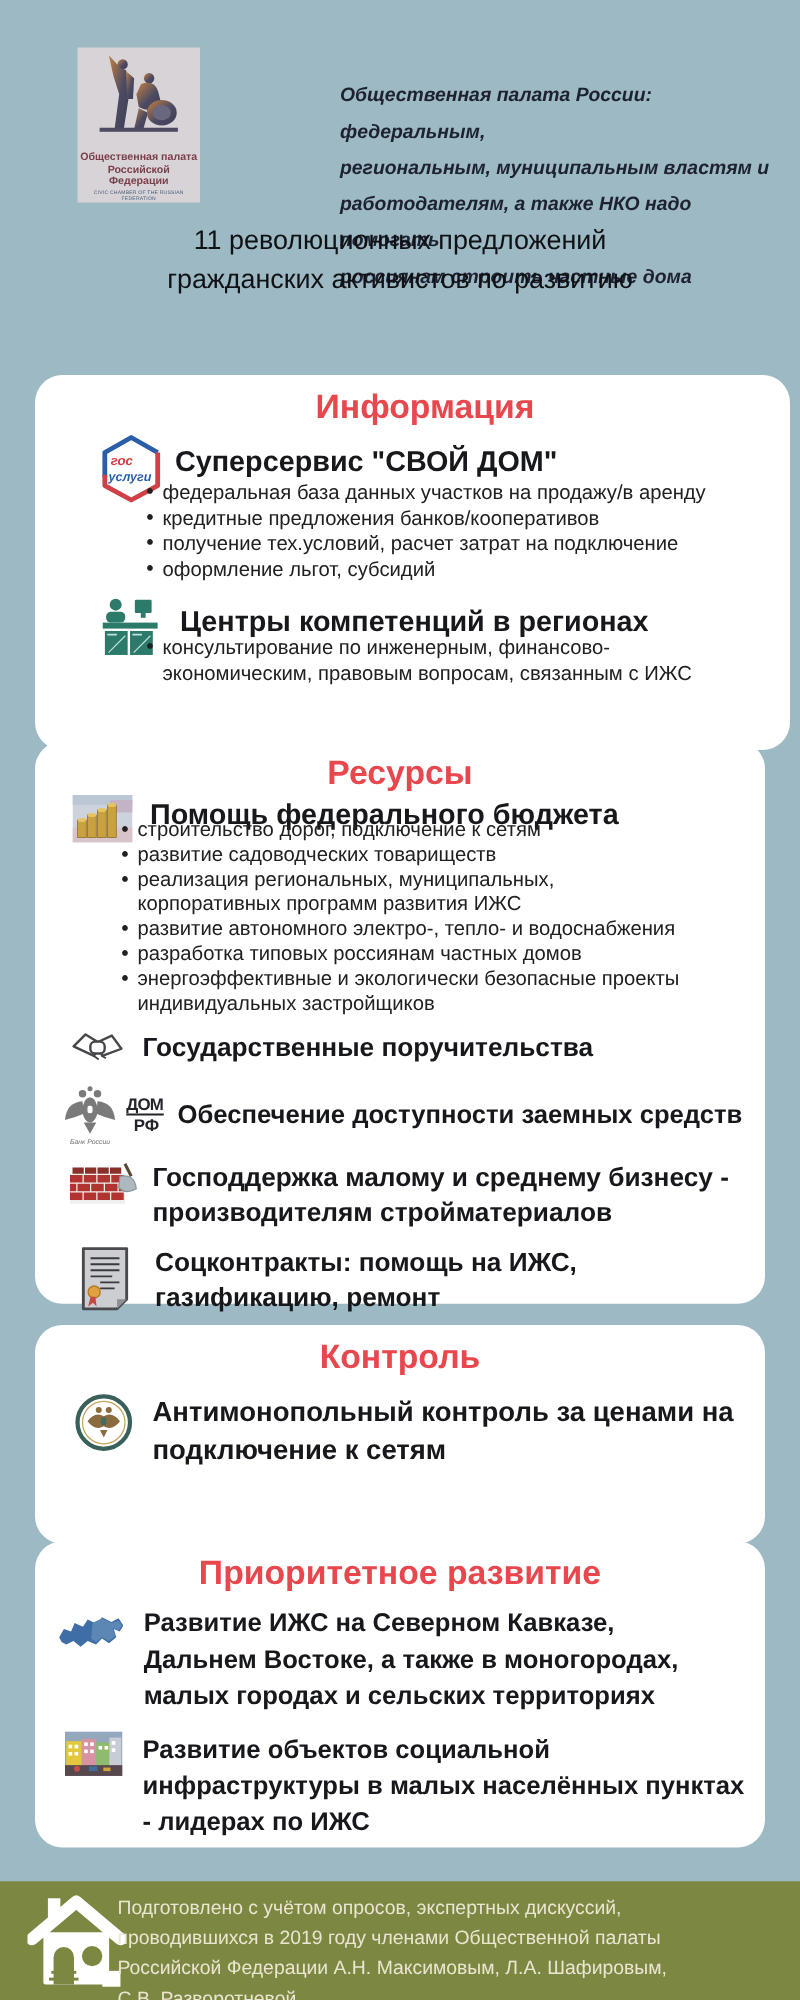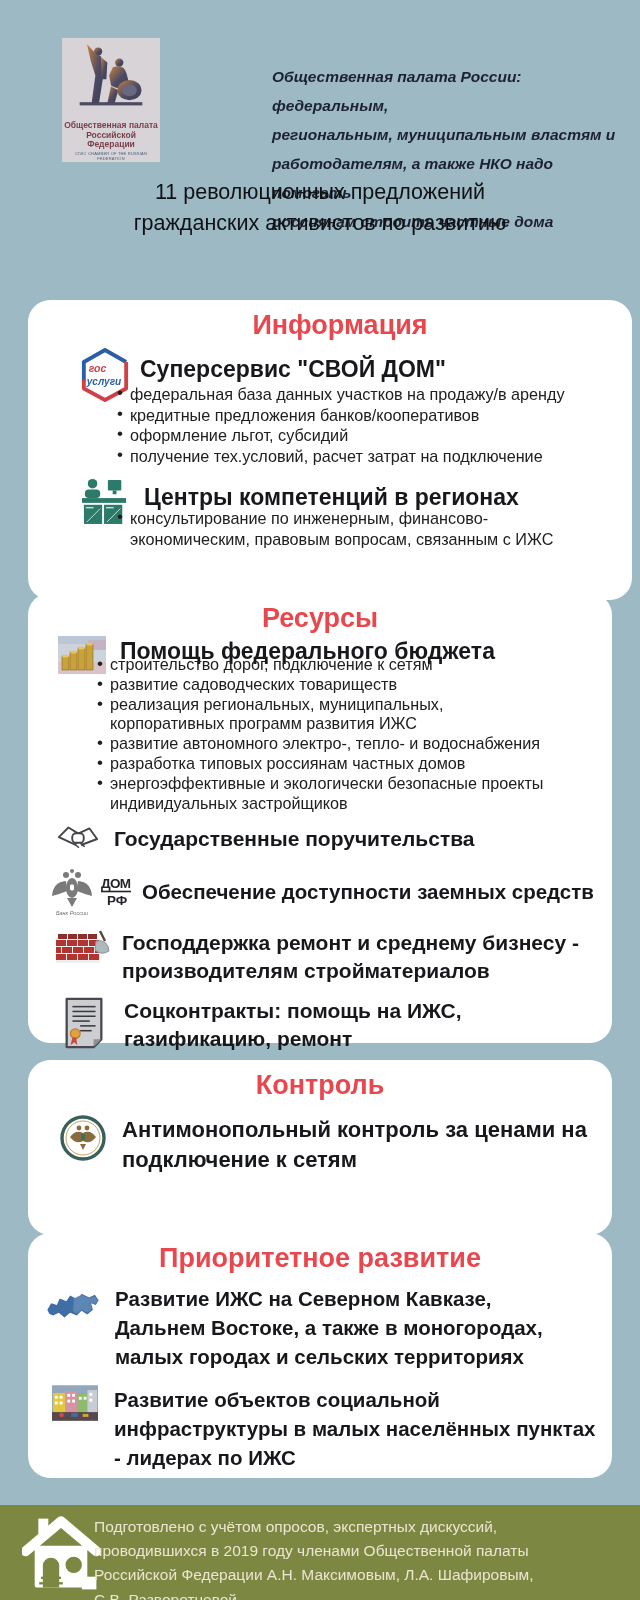--- a/index.html
+++ b/index.html
@@ -117,22 +117,22 @@
       <path d="M4,36 L4,15.5 L26,3 L48,15.5" fill="#fff" stroke="#2b5ea8" stroke-width="4" stroke-linejoin="round"></path>
       <path d="M48,15.5 L48,43 L26,55 L4,43 L4,34" fill="none" stroke="#cf4147" stroke-width="4" stroke-linejoin="round"></path>
       <text x="9" y="26" font-size="11" font-weight="bold" font-style="italic" fill="#cf4147">гос</text>
       <text x="7" y="39" font-size="10.5" font-weight="bold" font-style="italic" fill="#2b5ea8">услуги</text>
     </svg>
     <h3>Суперсервис "СВОЙ ДОМ"</h3>
   </div>
   <ul class="bullets b1">
     <li>федеральная база данных участков на продажу/в аренду</li>
     <li>кредитные предложения банков/кооперативов</li>
+    <li>получение тех.условий, расчет затрат на подключение</li>
     <li>оформление льгот, субсидий</li>
-    <li>получение тех.условий, расчет затрат на подключение</li>
   </ul>
 
   <div class="row row-desk">
     <svg class="ic" width="46" height="48" viewBox="0 0 48 50">
       <g fill="#2b7a6a">
         <circle cx="11" cy="8" r="5"></circle>
         <rect x="3" y="14" width="16" height="9" rx="4"></rect>
         <rect x="27" y="4" width="14" height="11" rx="1"></rect>
         <rect x="32" y="15" width="4" height="4"></rect>
         <rect x="0" y="23" width="46" height="5"></rect>
@@ -239,21 +239,21 @@
       </g>
       <g fill="#8a2f2b">
         <rect x="2" y="5" width="9" height="5"></rect>
           <rect x="12" y="5" width="9" height="5"></rect>
           <rect x="22" y="5" width="9" height="5"></rect>
           <rect x="32" y="5" width="9" height="5"></rect>
       </g>
       <line x1="44" y1="2" x2="49" y2="12" stroke="#5a4632" stroke-width="2.4"></line>
       <path d="M40,12 Q52,10 53,22 Q45,27 39,21 Z" fill="#aeb9bd" stroke="#87959f" stroke-width="1"></path>
     </svg>
-    <h3>Господдержка ремонт и среднему бизнесу - производителям стройматериалов</h3>
+    <h3>Господдержка малому и среднему бизнесу - производителям стройматериалов</h3>
   </div>
 
   <div class="row row-contract">
     <svg class="ic" width="44" height="52" viewBox="0 0 44 54">
       <path d="M4,2 H40 V44 L32,52 H4 Z" fill="#cdced2" stroke="#4a4a4e" stroke-width="2.4" stroke-linejoin="round"></path>
       <path d="M40,44 L32,44 L32,52 Z" fill="#8e8f94"></path>
       <g stroke="#3a3a3e" stroke-width="1.6">
         <line x1="10" y1="10" x2="34" y2="10"></line>
         <line x1="10" y1="15" x2="34" y2="15"></line>
         <line x1="10" y1="20" x2="34" y2="20"></line>

